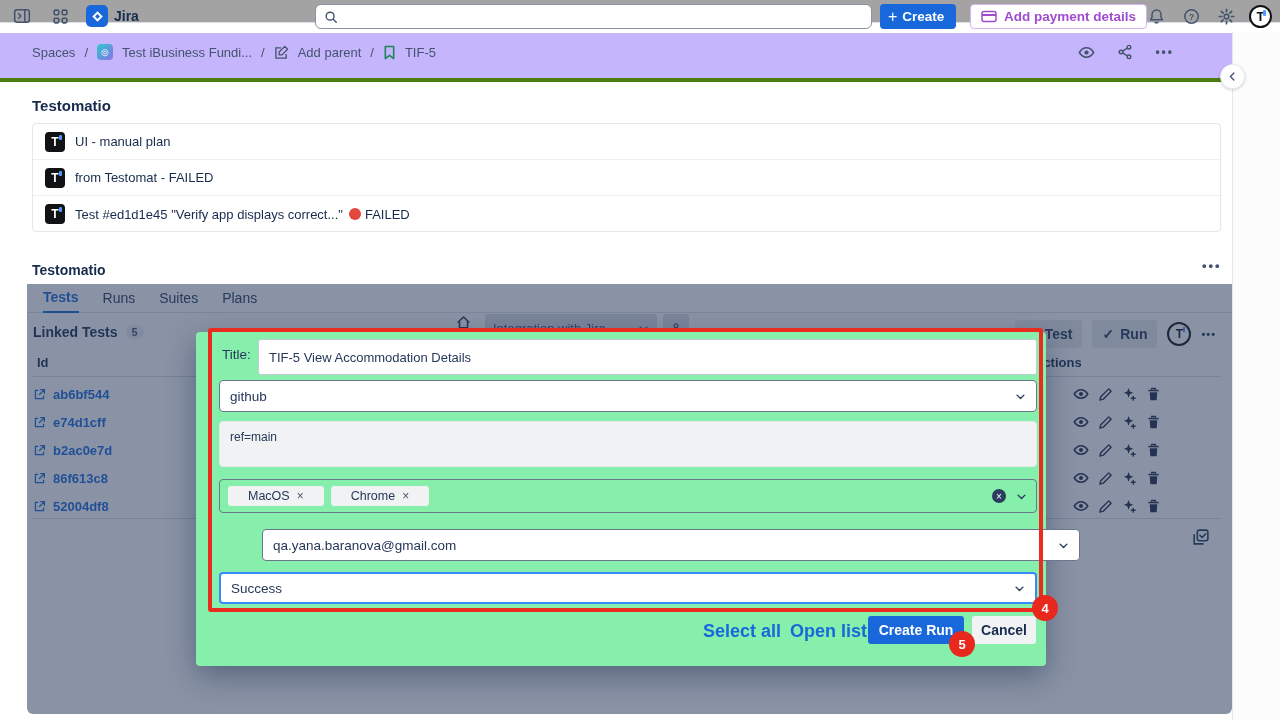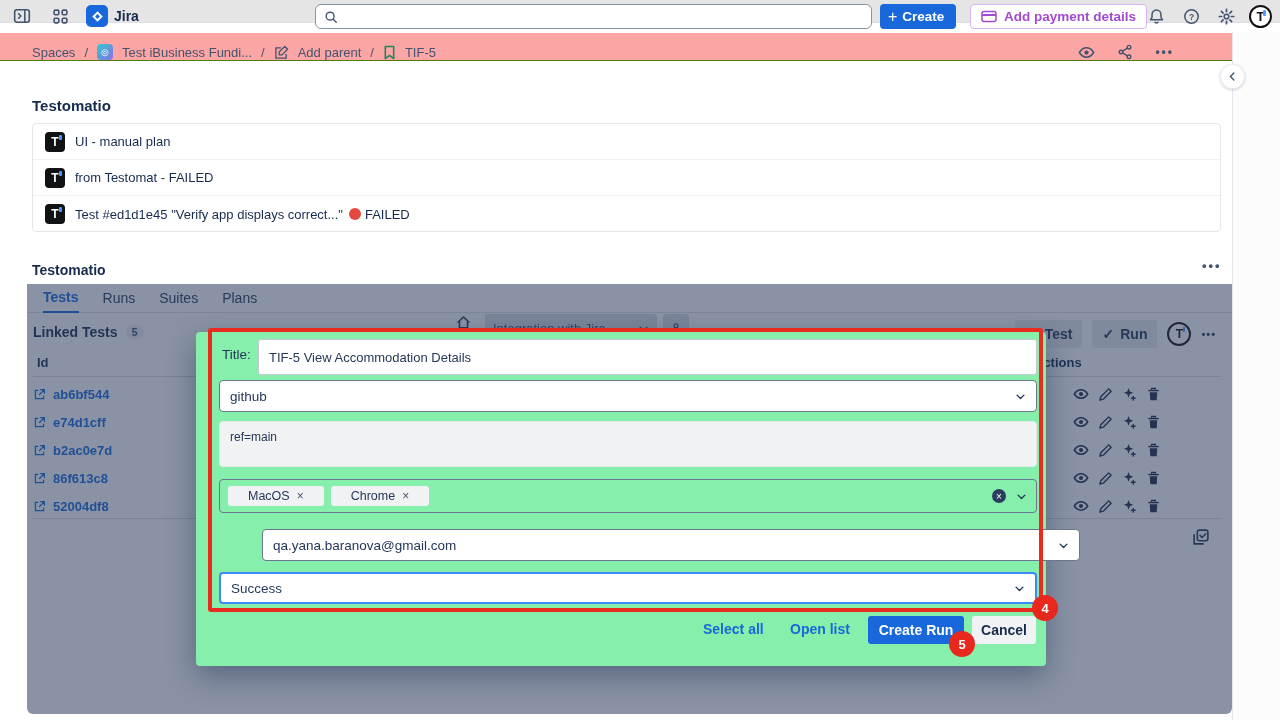--- a/index.html
+++ b/index.html
@@ -1,35 +1,35 @@
 <!DOCTYPE html>
 <html><head>
 <meta charset="utf-8">
 <style>
   * { margin:0; padding:0; box-sizing:border-box; }
   html,body { width:1280px; height:720px; background:#fff; font-family:"Liberation Sans", sans-serif; color:#172B4D; overflow:hidden; }
   #page { position:relative; width:1280px; height:720px; background:#fff; }
 
   
-  #topbar { position:absolute; left:0; top:0; width:1280px; height:23px; background:#e5e5e5; border-bottom:1px solid #DCDFE4; z-index:30; }
+  #topbar { position:absolute; left:0; top:0; width:1280px; height:23px; background:#a3a3a3; border-bottom:1px solid #DCDFE4; z-index:30; }
   .tb-left { position:absolute; left:10px; top:0; height:32px; display:flex; align-items:center; gap:14px; }
   .icon-btn { display:flex; align-items:center; justify-content:center; width:24px; height:24px; color:#44546F; }
   .jira-mark { width:22px; height:22px; background:#1868DB; border-radius:5px; display:flex; align-items:center; justify-content:center; }
   .jira-name { font-weight:bold; font-size:14px; color:#172B4D; margin-left:6px; }
   .searchbox { position:absolute; left:315px; top:4px; width:557px; height:25px; border:1px solid #8993A4; border-radius:6px; background:#fff; display:flex; align-items:center; padding:0 8px; gap:6px; }
   .searchbox input { border:none; outline:none; flex:1; font-size:13.5px; color:#44546F; font-family:"Liberation Sans",sans-serif; background:transparent; }
   .searchbox input::placeholder { color:#626F86; }
   .btn-create { position:absolute; left:880px; top:4px; height:25px; padding:0 12px 0 8px; background:#1868DB; color:#fff; border:none; border-radius:4px; font-size:13.5px; font-weight:bold; display:flex; align-items:center; gap:5px; cursor:pointer; font-family:"Liberation Sans",sans-serif; }
   .btn-payment { position:absolute; left:970px; top:4px; height:25px; padding:0 10px; background:#fff; color:#A04CCF; border:1px solid #D9B2F2; border-radius:4px; font-size:13.5px; font-weight:bold; display:flex; align-items:center; gap:7px; cursor:pointer; font-family:"Liberation Sans",sans-serif; }
   .tb-right { position:absolute; right:8px; top:0; height:32px; display:flex; align-items:center; gap:11px; }
   .avatar { width:23px; height:23px; border-radius:50%; border:2px solid #101214; background:#fff; display:flex; align-items:center; justify-content:center; font-weight:bold; font-size:13px; color:#101214; position:relative; }
   .avatar .tick, .tlogo .tick { position:absolute; width:3px; height:6px; background:#4C9AFF; right:4px; top:3px; border-radius:1px; }
 
   
-  #crumbbar { position:absolute; left:0; top:33px; width:1232px; height:28px; background:#fca5a5; border-bottom:1px solid #4d7c0f; z-index:5; }
+  #crumbbar { position:absolute; left:0; top:33px; width:1232px; height:49px; background:#c4b5fd; border-bottom:4px solid #4d7c0f; z-index:5; }
   .crumbs { position:absolute; left:32px; top:0; height:38px; display:flex; align-items:center; gap:9px; font-size:13px; color:#44546F; }
   .crumb-link { cursor:pointer; }
   .proj-avatar { width:16px; height:16px; border-radius:4px; background:linear-gradient(135deg,#2EC8CC 0%,#8A6FE8 100%); display:flex; align-items:center; justify-content:center; color:#fff; font-size:9px; }
   .crumb-icons { position:absolute; right:58px; top:0; height:38px; display:flex; align-items:center; gap:22px; color:#44546F; }
 
   
   #rail { position:absolute; left:1232px; top:32px; width:48px; height:688px; background:#FCFCFD; border-left:1px solid #E4E6EA; z-index:4; }
   .rail-toggle { position:absolute; left:1220px; top:64px; width:25px; height:25px; border-radius:50%; background:#fff; border:1px solid #EBEDF0; box-shadow:0 1px 3px rgba(9,30,66,.2); display:flex; align-items:center; justify-content:center; color:#44546F; z-index:6; cursor:pointer; }
 
   
@@ -76,21 +76,21 @@
   .m-select { position:absolute; left:23px; width:818px; height:32px; border:1px solid #6B778C; border-radius:4px; background:#fff; display:flex; align-items:center; padding:0 30px 0 10px; font-size:13.5px; color:#253858; cursor:pointer; }
   .m-select .chev { position:absolute; right:10px; color:#253858; display:flex; }
   .m-textarea { position:absolute; left:23px; top:89px; width:818px; height:46px; background:#F1F2F4; border:1px solid #E6E8EC; border-radius:4px; padding:8px 10px; font-size:12px; color:#253858; }
   .m-tags { position:absolute; left:23px; top:147px; width:818px; height:34px; border:1px solid #6B778C; border-radius:4px; display:flex; align-items:center; gap:7px; padding:0 48px 0 8px; cursor:text; }
   .chip { background:#F1F2F4; border-radius:3px; padding:3px 20px; font-size:12.5px; color:#253858; display:flex; align-items:center; gap:7px; }
   .chip .x { color:#44546F; font-size:12px; cursor:pointer; line-height:1; }
   .tags-clear { position:absolute; right:30px; width:14px; height:14px; border-radius:50%; background:#2C3E5D; color:#fff; font-size:10px; display:flex; align-items:center; justify-content:center; cursor:pointer; }
   .m-tags .chev { position:absolute; right:9px; color:#253858; display:flex; cursor:pointer; }
   .m-select.focused { border:2px solid #388BFF; }
   .m-footer { position:absolute; left:0; top:284px; width:850px; height:30px; }
-  .m-link { position:absolute; top:5px; font-size:14px; font-weight:bold; color:#1868DB; cursor:pointer; }
+  .m-link { position:absolute; top:5px; font-size:18px; font-weight:bold; color:#1868DB; cursor:pointer; }
   .btn-createrun { position:absolute; left:672px; top:0; width:96px; height:28px; background:#1868DB; color:#fff; border:none; border-radius:3px; font-size:14px; font-weight:bold; cursor:pointer; font-family:"Liberation Sans",sans-serif; }
   .btn-cancel { position:absolute; left:776px; top:0; width:64px; height:28px; background:#F1F2F4; color:#172B4D; border:none; border-radius:3px; font-size:14px; font-weight:bold; cursor:pointer; font-family:"Liberation Sans",sans-serif; }
 
   
   #anno-rect { position:absolute; left:208px; top:328px; width:835px; height:284px; border:4px solid #EA2B1F; border-radius:3px; z-index:25; pointer-events:none; }
   .anno-badge { position:absolute; width:26px; height:26px; border-radius:50%; background:#E8271D; color:#fff; font-size:13px; font-weight:bold; display:flex; align-items:center; justify-content:center; z-index:26; pointer-events:none; }
   #badge4 { left:1032px; top:595px; }
   #badge5 { left:949px; top:631px; }
 
   svg { display:block; }

